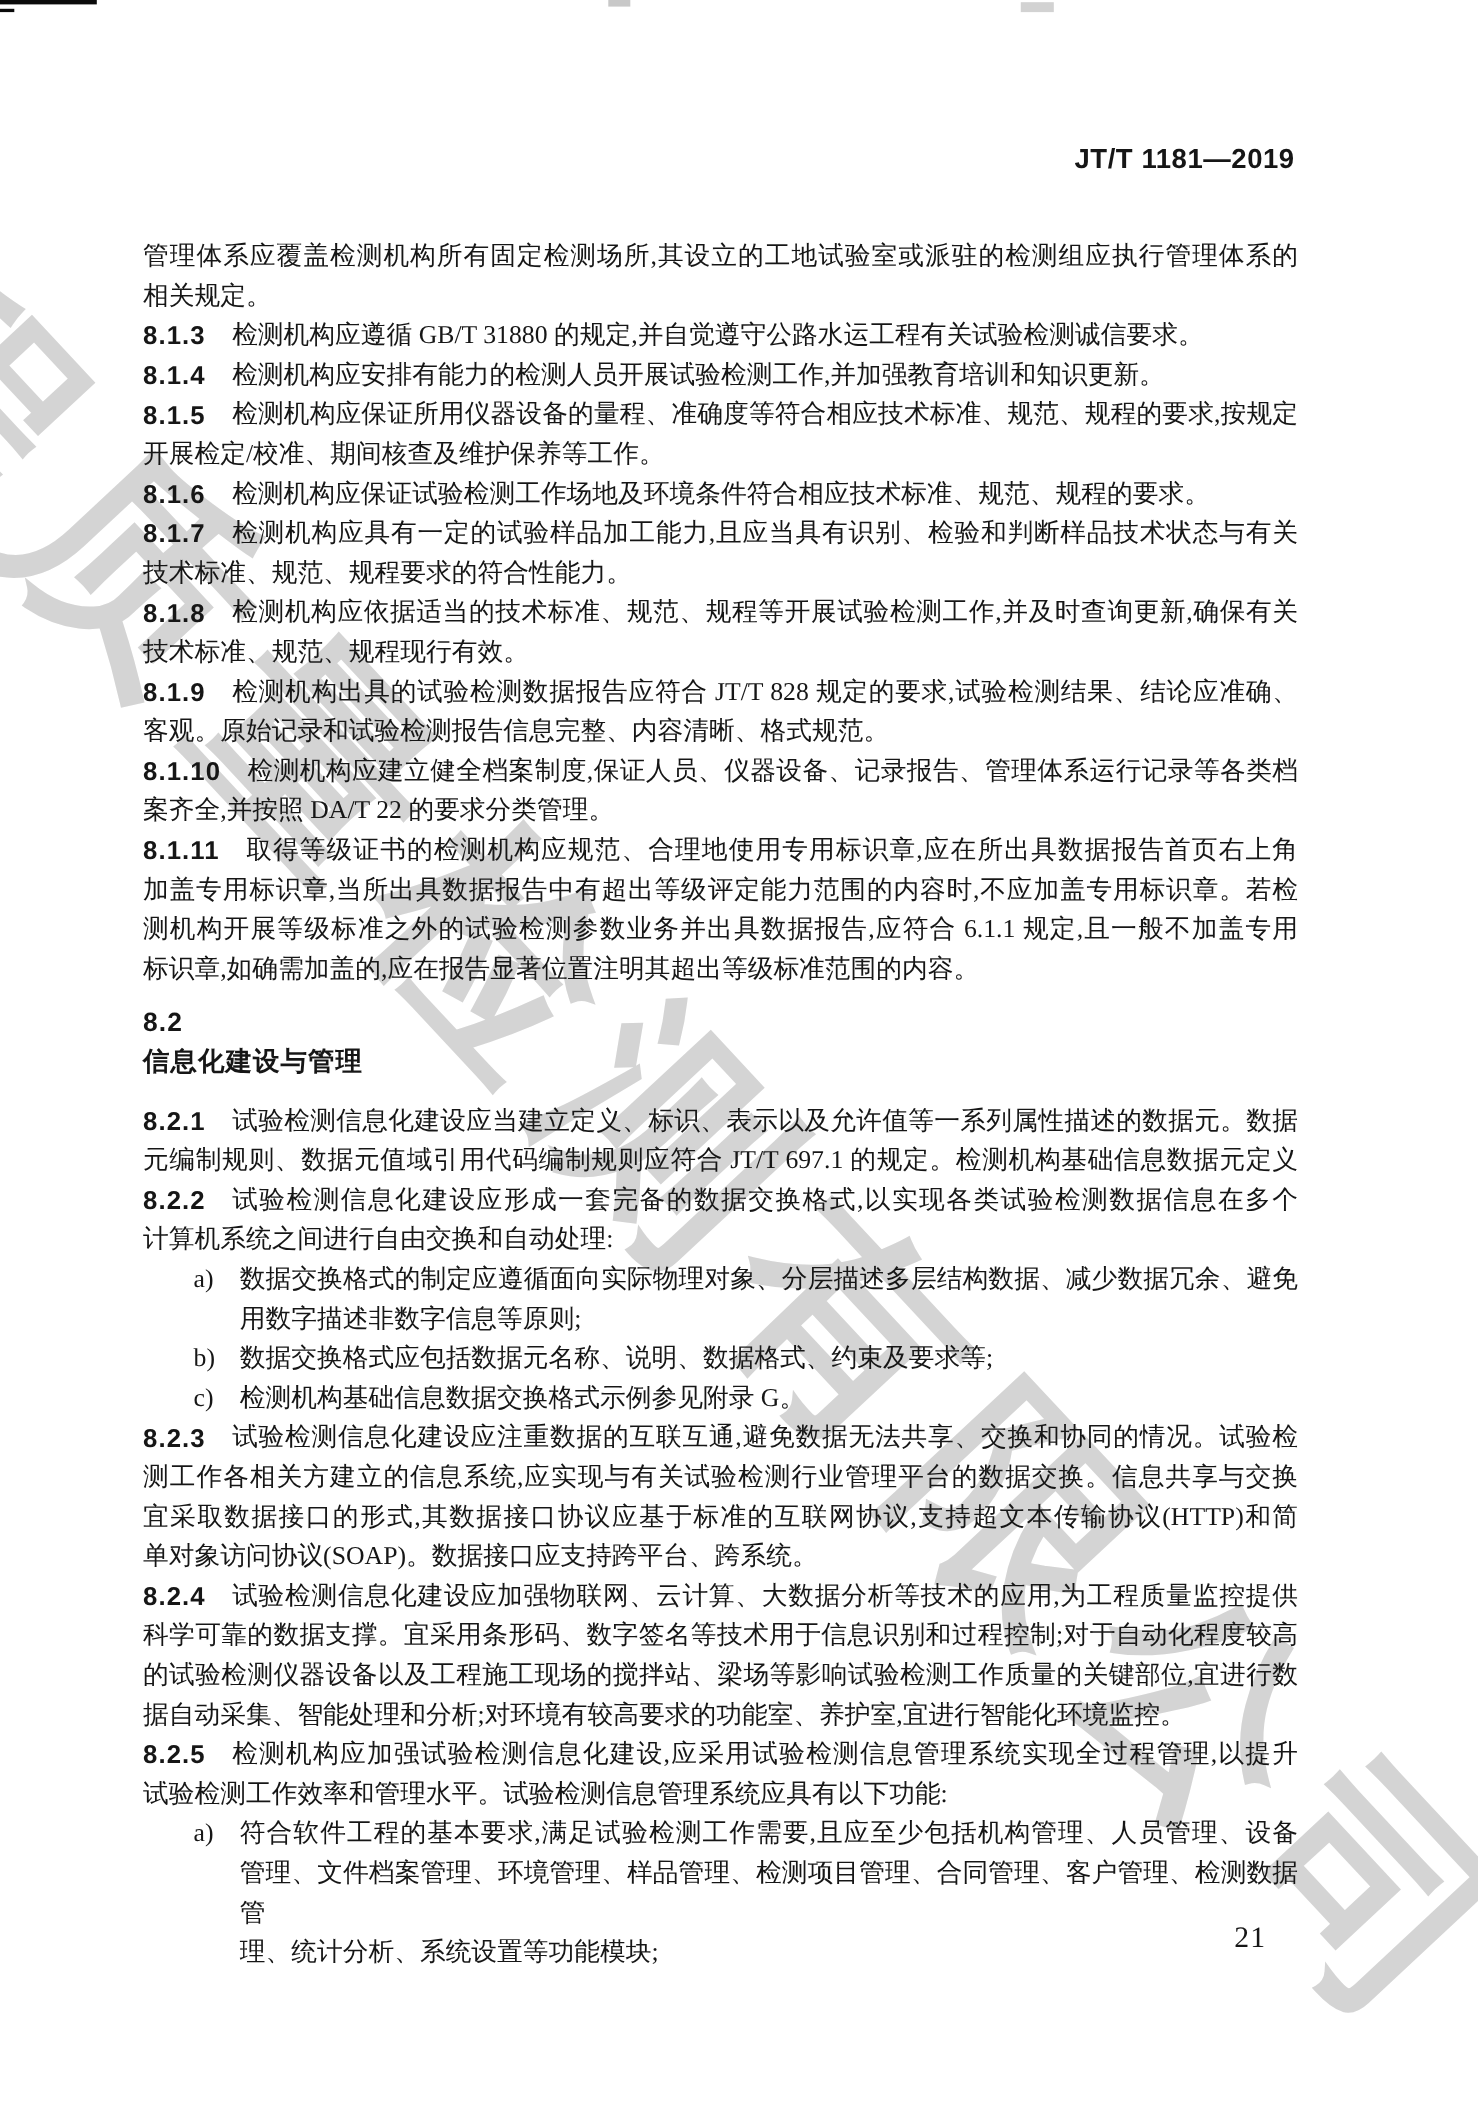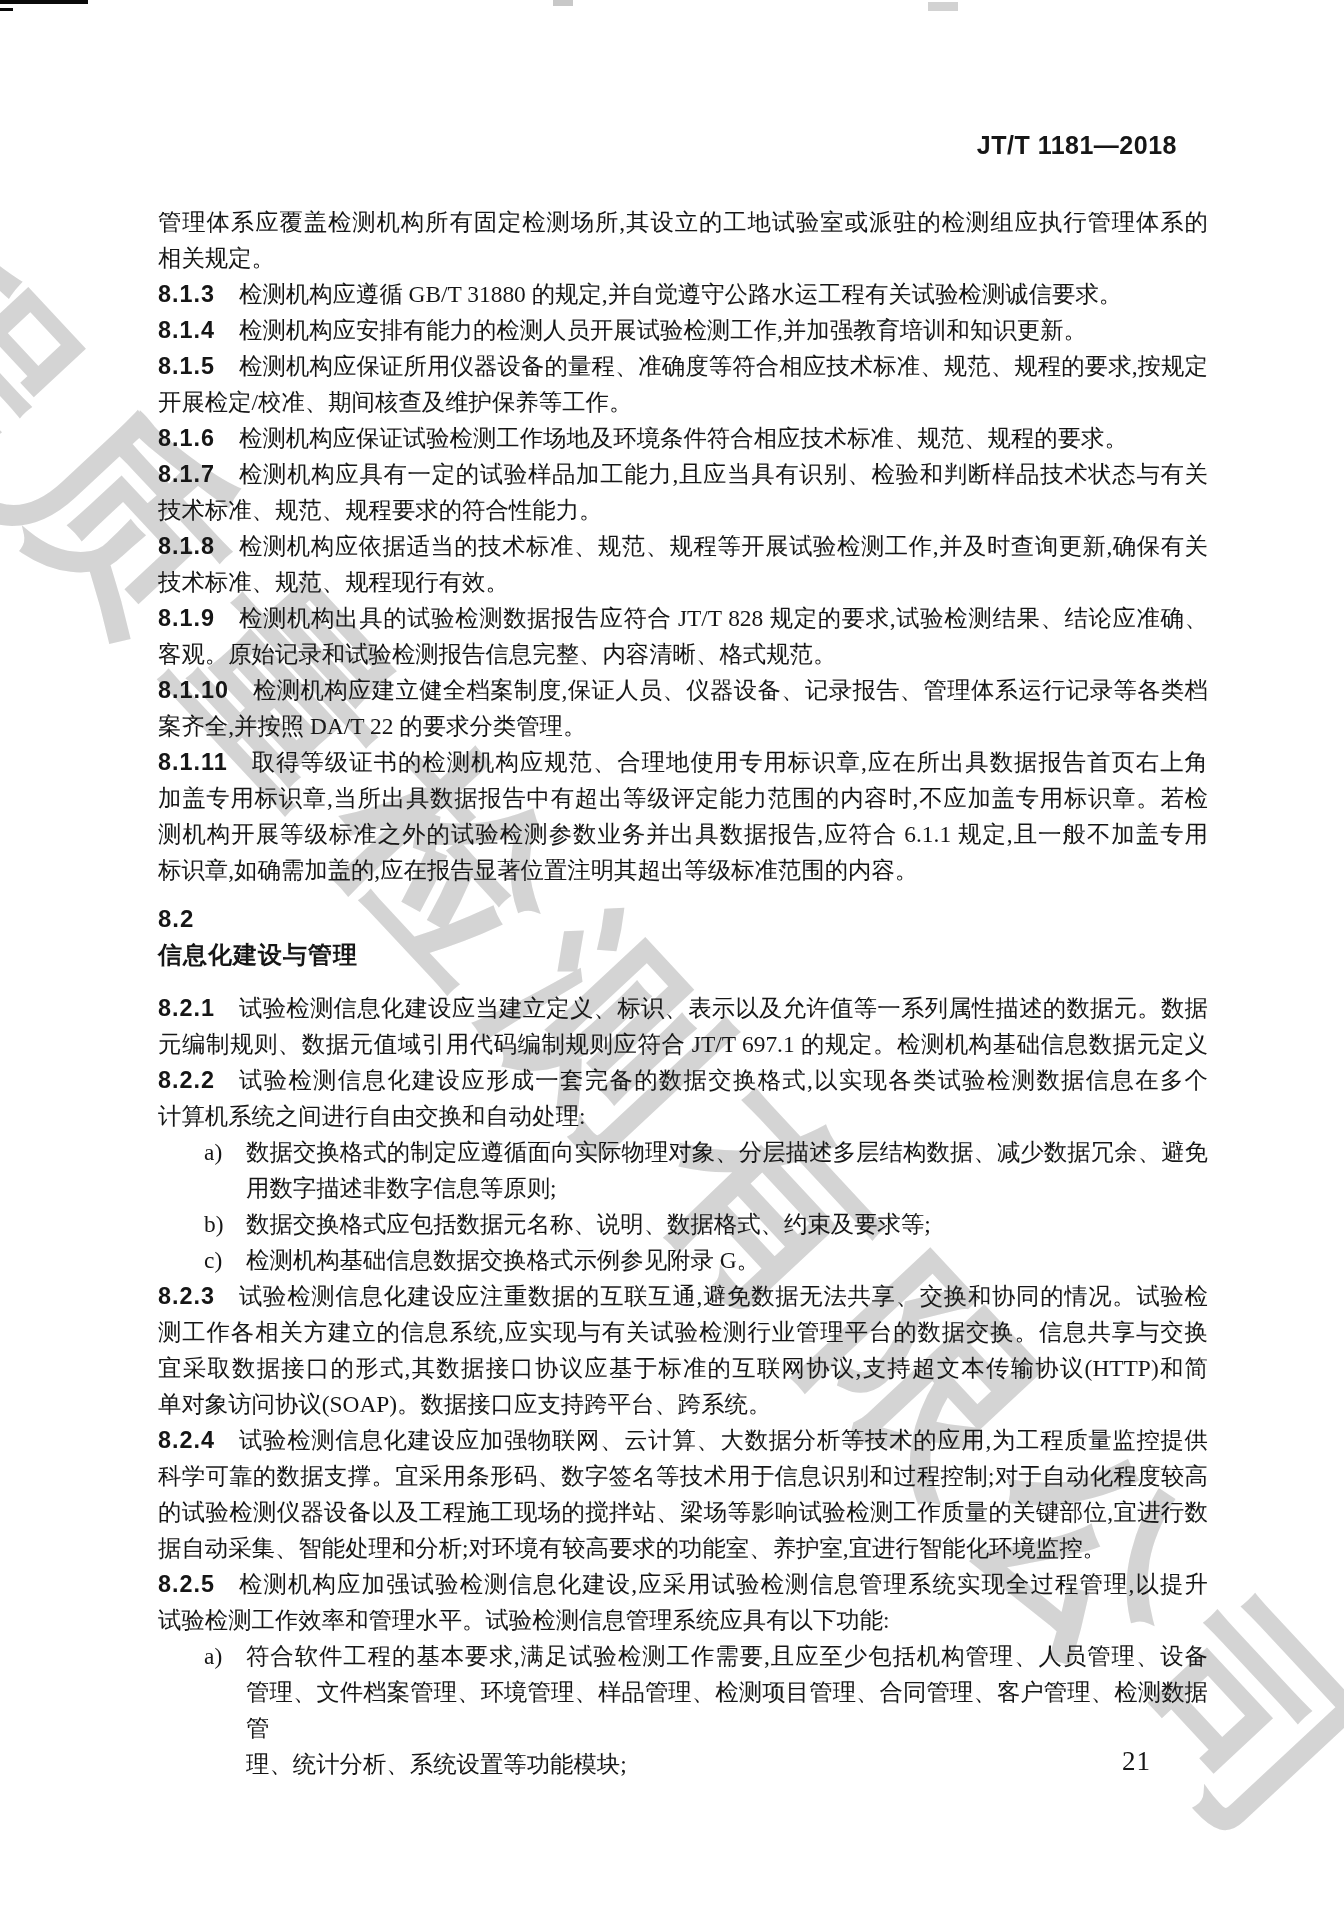--- a/index.html
+++ b/index.html
@@ -39,26 +39,25 @@
     top:131px;right:167px;
     font-family:"Liberation Sans","DejaVu Sans",sans-serif;
     font-weight:700;
     font-size:25px;
     letter-spacing:.5px;
     z-index:3;
   }
   
   .text-block{
     position:absolute;
-    left:130px;top:204px;
+    left:130px;top:215px;
     width:1050px;
     font-size:23.4px;
     line-height:36px;
     z-index:3;
-    margin-left:28px;
   }
   .line{display:flex;}
   .line .txt{flex:1 1 auto;min-width:0;}
   .line.full .txt{text-align:justify;text-align-last:justify;}
   .kind-para .num{
     font-family:"Liberation Sans","DejaVu Sans",sans-serif;
     font-weight:700;
     letter-spacing:1px;
     margin-right:24px;
     white-space:nowrap;
@@ -93,21 +92,21 @@
 </head>
 <body>
 
 <div class="watermark">工程质量检测有限公司</div>
 
 <div class="artifact bar"></div>
 <div class="artifact dash"></div>
 <div class="artifact smudge1"></div>
 <div class="artifact smudge2"></div>
 
-<div class="doc-header">JT/T 1181—2018</div>
+<div class="doc-header">JT/T 1181—2019</div>
 
 <div class="text-block">
     <div class="line kind-cont full">
       <span class="txt">管理体系应覆盖检测机构所有固定检测场所,其设立的工地试验室或派驻的检测组应执行管理体系的</span>
     </div>
     <div class="line kind-cont">
       <span class="txt">相关规定。</span>
     </div>
     <div class="line kind-para">
       <span class="num">8.1.3</span>

